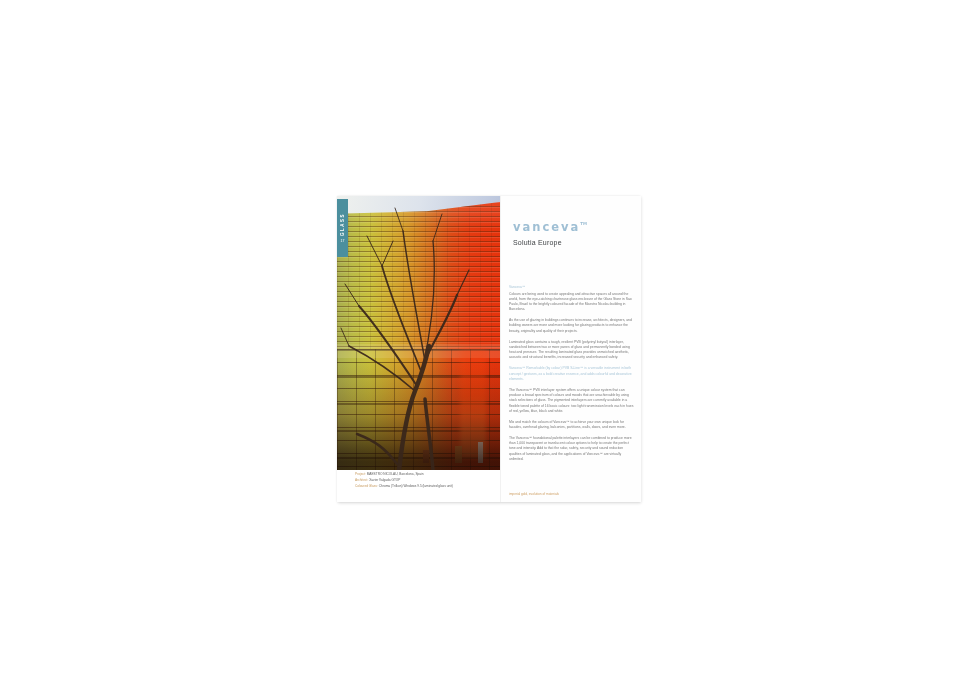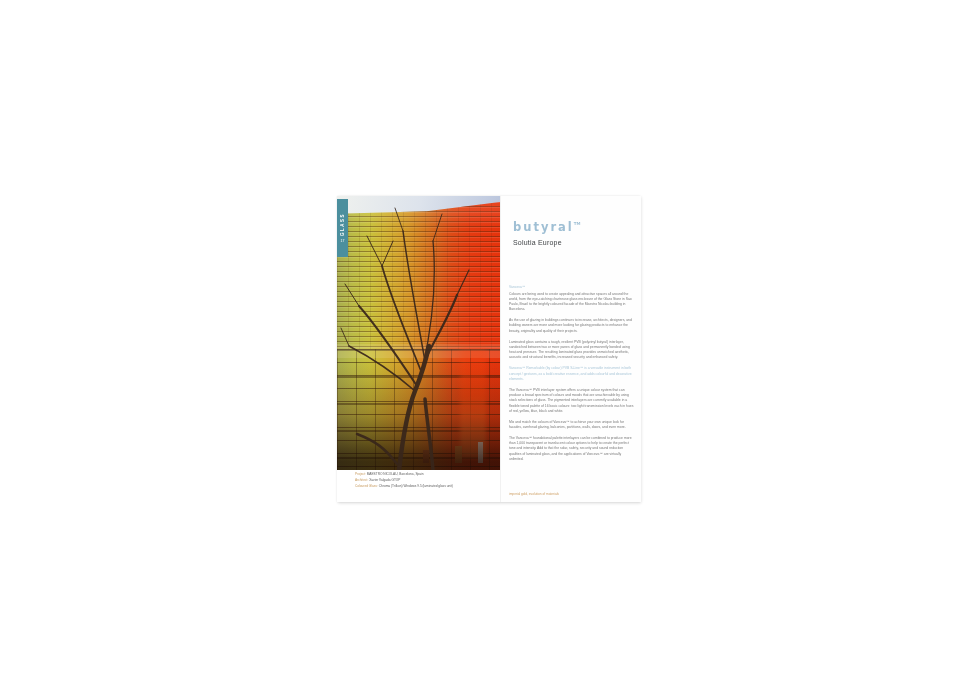--- a/index.html
+++ b/index.html
@@ -144,21 +144,21 @@
         </div>
         <div>
           <span class="cap-label">Coloured Glass:</span>
           <span class="cap-value">Chroma (Trilkon) Windows 9.5 (laminated glass unit)</span>
         </div>
       </div>
     </div>
 
     <div class="right-page">
       <div class="brand">
-        <div class="logo"><span>butyral</span><sup>TM</sup></div>
+        <div class="logo"><span>vanceva</span><sup>TM</sup></div>
         <div class="subtitle">Solutia Europe</div>
       </div>
 
       <div class="article">
         <h4>Vanceva™</h4>
         <p>Colours are being used to create appealing and attractive spaces all around the world, from the eye-catching chartreuse glass enclosure of the Glass Store in Sao Paulo, Brazil to the brightly coloured facade of the Maestro Nicolau building in Barcelona.</p>
         <p>As the use of glazing in buildings continues to increase, architects, designers, and building owners are more and more looking for glazing products to enhance the beauty, originality and quality of their projects.</p>
         <p>Laminated glass contains a tough, resilient PVB (polyvinyl butyral) interlayer, sandwiched between two or more panes of glass and permanently bonded using heat and pressure. The resulting laminated glass provides unmatched aesthetic, acoustic and structural benefits, increased security and enhanced safety.</p>
         <p class="accent">Vanceva™ Remarkable (by colour) PVB S-Line™ is a versatile instrument in both concept / gestures, as a bold creative essence, and adds colourful and decorative elements.</p>
         <p>The Vanceva™ PVB interlayer system offers a unique colour system that can produce a broad spectrum of colours and moods that are unachievable by using stock selections of glass. The pigmented interlayers are currently available in a flexible toned palette of 16 basic colours: two light transmission levels each in hues of red, yellow, blue, black and white.</p>

